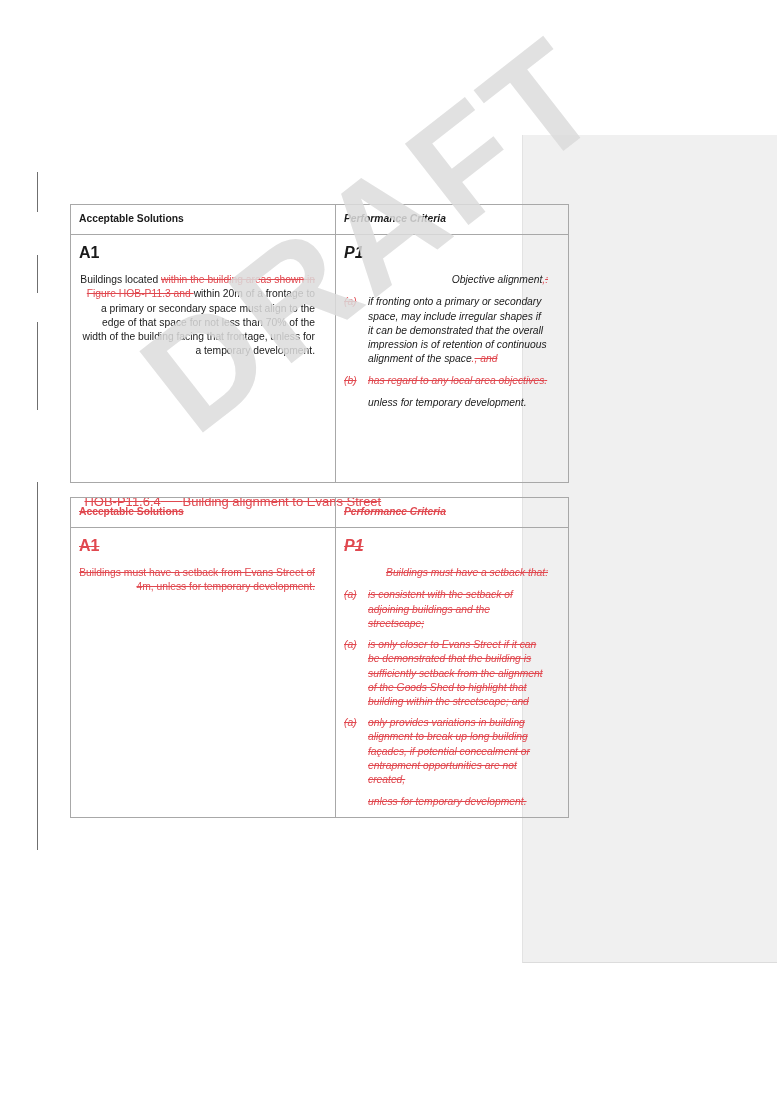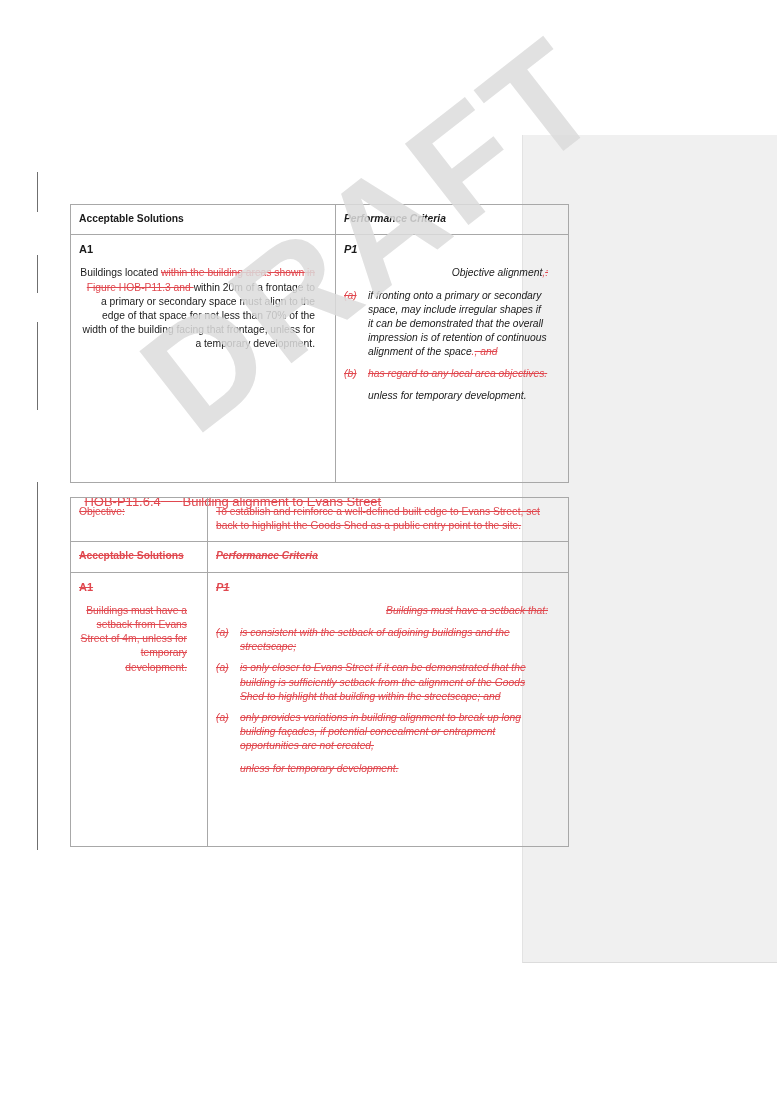--- a/index.html
+++ b/index.html
@@ -89,21 +89,21 @@
   td.col-right  { width: 204px; font-style: italic; }
   td.obj-label  { width: 108px; }
   td.obj-body   { width: 332px; }
 
   .hdr {
     font-weight: bold;
     font-size: 10.6px;
   }
   .label {
     font-weight: bold;
-    font-size: 11px;
+    font-size: 16px;
     margin: 0 0 9px 0;
   }
   p.para {
     margin: 0 0 8px 0;
     text-align: right;
   }
   p.para:last-child { margin-bottom: 0; }
 
   
   .del {
@@ -195,28 +195,20 @@
     </tbody>
   </table>
 
   <div class="section-heading" style="left:70px; top:479px;">
     <span class="red-strike">HOB-P11.6.4</span><span class="red-strike">      </span><span class="red-strike">Building alignment to Evans Street</span>
   </div>
 
   <table class="criteria-table" style="left:70px; top:497px; width:440px;">
     <tbody>
       <tr>
-        <td class="obj-label">
-          <span class="red-strike">Objective:</span>
-        </td>
-        <td class="obj-body">
-          <span class="red-strike">To establish and reinforce a well-defined built edge to Evans Street, set back to highlight the Goods Shed as a public entry point to the site.</span>
-        </td>
-      </tr>
-      <tr>
         <td class="col-left hdr red-strike">Acceptable Solutions</td>
         <td class="col-right hdr red-strike">Performance Criteria</td>
       </tr>
       <tr>
         <td class="col-left" style="height:258px;">
           <p class="label red-strike">A1</p>
           <p class="para red-strike">Buildings must have a setback from Evans Street of 4m, unless for temporary development.</p>
         </td>
         <td class="col-right">
           <p class="label red-strike">P1</p>

